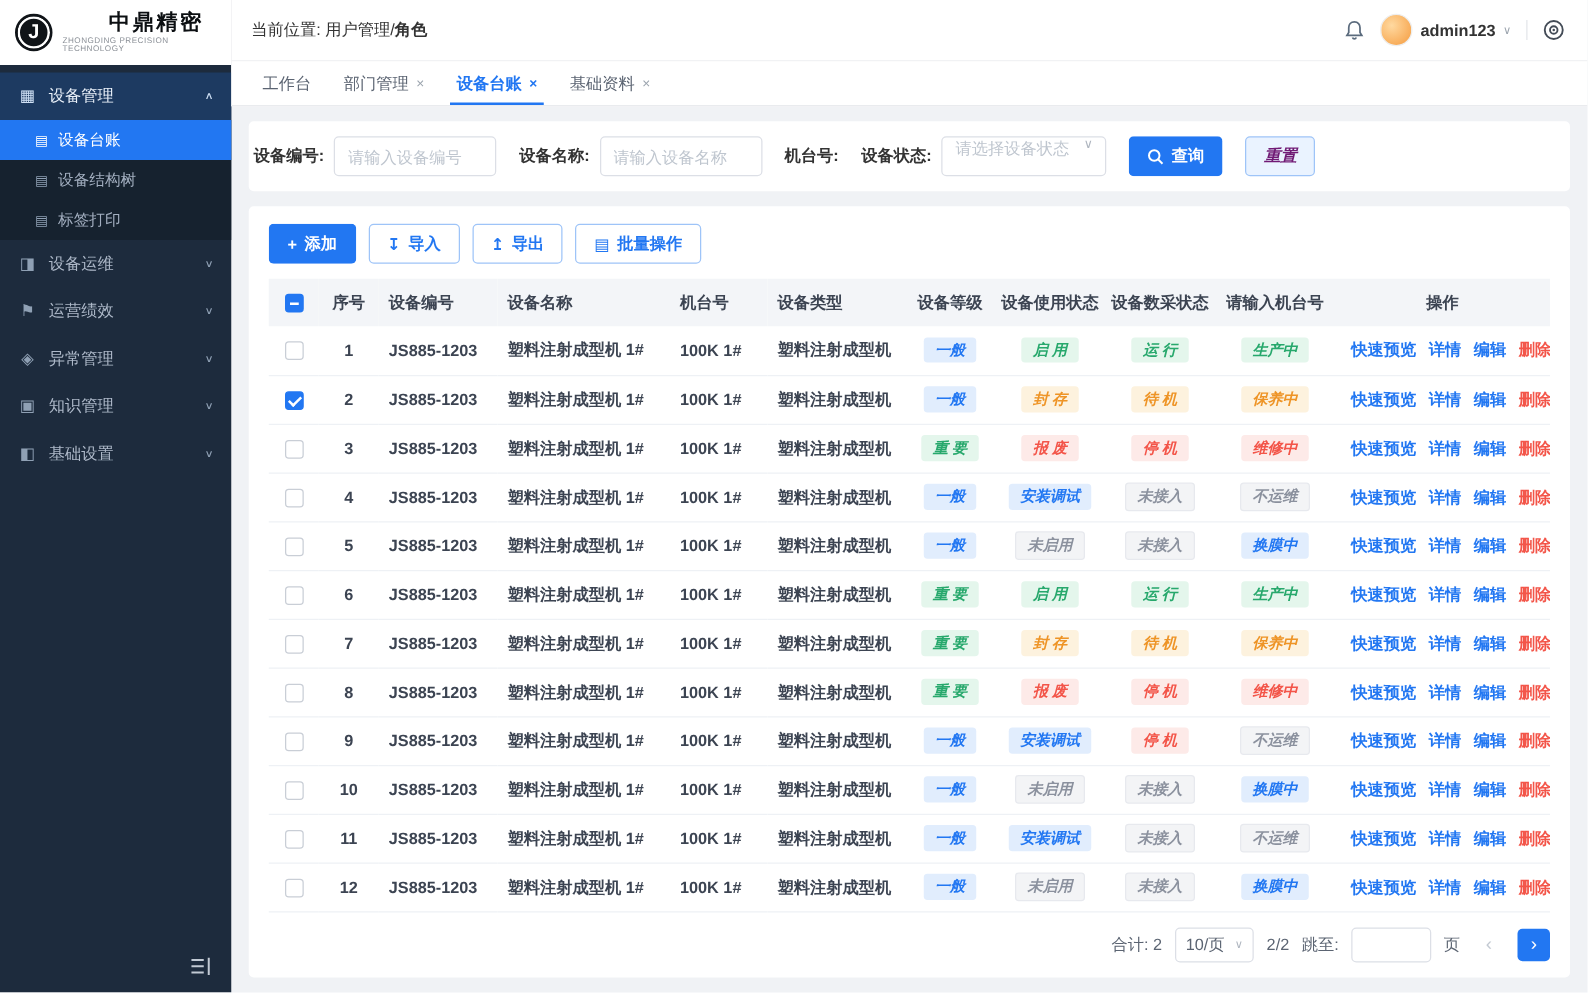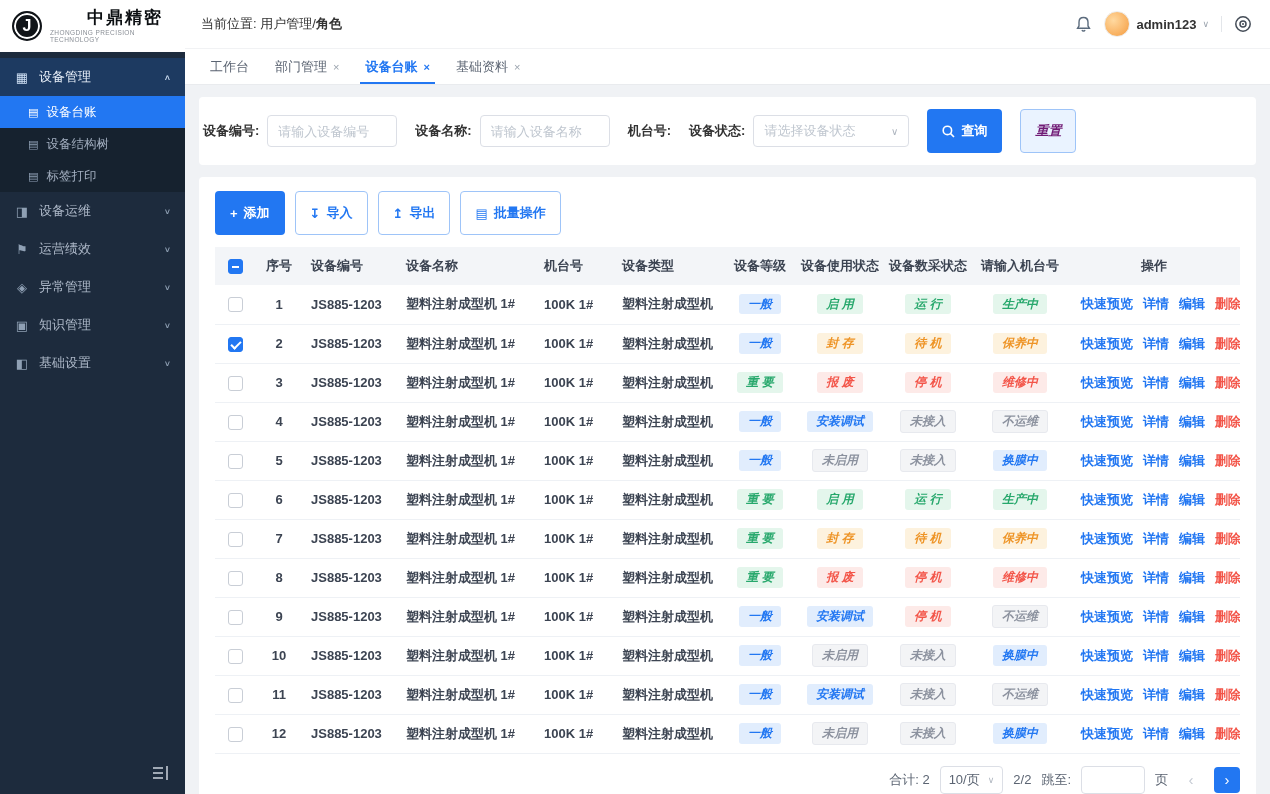--- a/index.html
+++ b/index.html
@@ -52,24 +52,24 @@
   .tab.active::after { content:""; position:absolute; left:6px; right:6px; bottom:0; height:2px; background:#2277f2; }
 
   
   .content { flex:1; padding:12px 14px; overflow:hidden; }
   .card { background:#fff; border-radius:4px; }
   .search-card { padding:12px 4px; display:flex; align-items:center; gap:18px; }
   .field { display:flex; align-items:center; gap:8px; }
   .field-label { font-weight:bold; color:#333; white-space:nowrap; }
   .input { height:32px; width:130px; border:1px solid #dcdfe6; border-radius:4px; padding:0 10px; font-size:13px; color:#333; font-family:inherit; background:#fff; }
   .input::placeholder { color:#bfc6cf; }
-  .select { display:flex; align-items:center; justify-content:space-between; width:156px; cursor:pointer; }
+  .select { display:flex; align-items:flex-start; justify-content:space-between; width:132px; cursor:pointer; }
   .select .ph { color:#bfc6cf; }
   .select .sel-chev { color:#aeb5bf; font-size:10px; }
-  .btn { height:44px; border-radius:4px; font-size:13px; display:inline-flex; align-items:center; gap:6px; padding:0 14px; cursor:pointer; border:1px solid transparent; font-family:inherit; font-weight:bold; }
+  .btn { height:32px; border-radius:4px; font-size:13px; display:inline-flex; align-items:center; gap:6px; padding:0 14px; cursor:pointer; border:1px solid transparent; font-family:inherit; font-weight:bold; }
   .btn-primary { background:#2277f2; color:#fff; }
   .btn-soft { background:#eaf3ff; color:#701a75; border-color:#9ec4f8;font-style:italic; }
   .btn-outline { background:#fff; color:#2277f2; border-color:#9ec4f8; }
   .btn .b-icon { font-size:13px; line-height:1; }
 
   
   .table-card { margin-top:12px; padding:14px 16px 12px; display:flex; flex-direction:column; }
   .toolbar { display:flex; gap:10px; margin-bottom:12px; }
   table { width:100%; border-collapse:collapse; table-layout:fixed; }
   thead th { background:#f3f5f8; height:38px; font-size:13px; color:#3c4452; font-weight:bold; text-align:left; padding:0 8px; }

